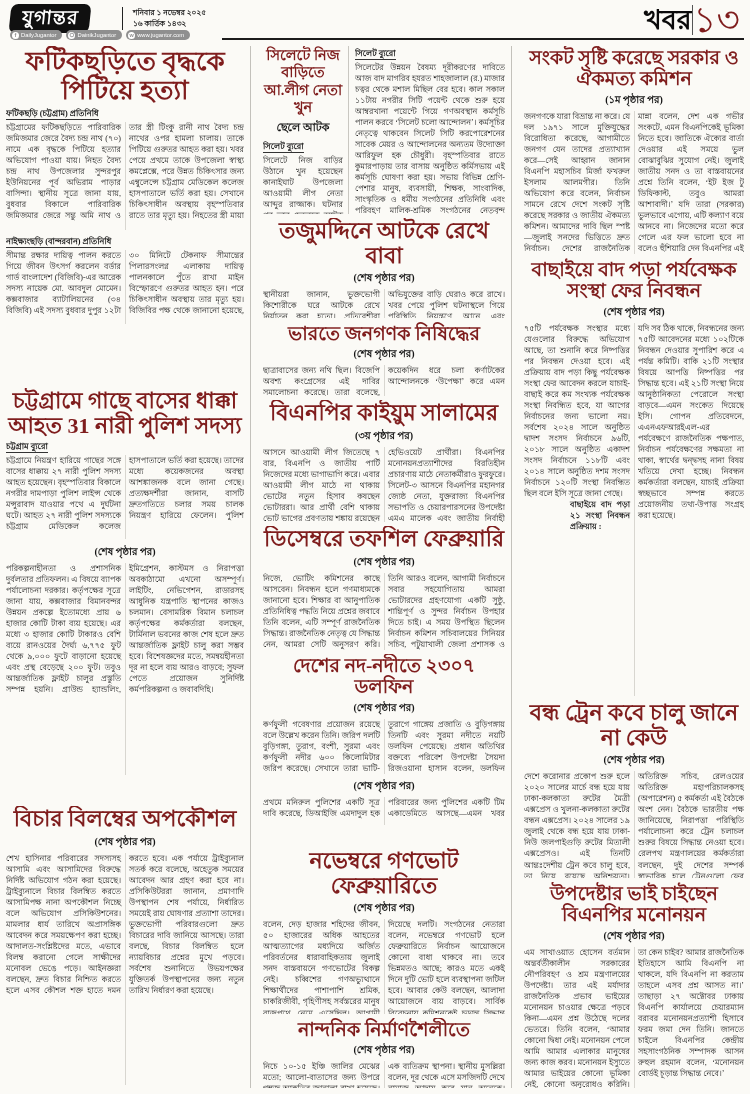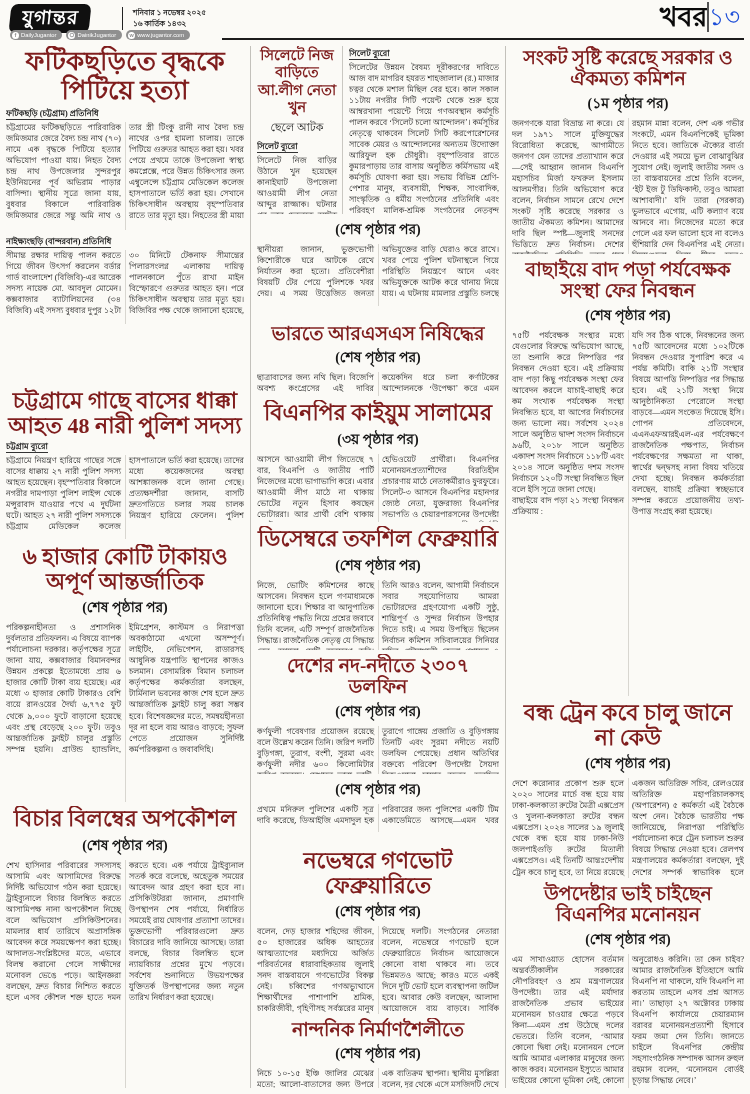--- a/index.html
+++ b/index.html
@@ -13,42 +13,42 @@
   .dateblock{position:absolute;left:122px;top:7px;border-left:1.6px solid #222;padding-left:10px;
         font-size:7.5px;font-weight:bold;line-height:1.5;color:#222;}
   .socialrow{position:absolute;left:10px;top:30px;display:flex;gap:4px;}
   .pill{display:flex;align-items:center;gap:2px;background:#8f8f8f;color:#fff;font-size:5.8px;
         font-family:"Liberation Sans",sans-serif;padding:1px 6px 1px 2px;border-radius:6px;line-height:1.4;}
   .pill .ic{display:inline-block;width:7px;height:7px;border-radius:50%;background:#fff;color:#8f8f8f;
         font-size:5.5px;font-weight:bold;text-align:center;line-height:7px;}
   .sectionbox{position:absolute;right:10px;top:2px;display:flex;align-items:center;}
   .section-title{font-size:27px;font-weight:bold;color:#0a0a0a;line-height:1;}
   .sect-div{width:1.5px;height:30px;background:#555;}
-  .page-num{font-size:24px;color:#1d4ed8;line-height:1;}
+  .page-num{font-size:36px;color:#7f1d1d;line-height:1;}
   .head-rule{position:absolute;left:222px;right:6px;top:38px;height:2.4px;background:#1c1c1c;}
   
   .content{position:absolute;top:46px;left:6px;right:6px;bottom:6px;display:flex;gap:6px;}
   .band{height:100%;overflow:hidden;display:flex;flex-direction:column;gap:4px;}
-  .band+.band{border-left:1px solid #c3c1bb;padding-left:6px;}
+  .band+.band{border-left:1px solid #c3c1bb;padding-left:12px;}
   .b-left{width:238px;}
   .b-mid{width:242px;}
   .b-right{flex:1;}
   .article{overflow:hidden;flex-shrink:0;}
   .hl{font-weight:bold;text-align:center;line-height:1.12;margin:1px 0 2px;color:#7f1d1d;}
   .hl-xl{font-size:26px;}
   .hl-lg{font-size:22px;}
   .hl-md{font-size:19px;}
   .hl-sm{font-size:14.5px;line-height:1.2;}
-  .subhead{font-size:11px;font-weight:normal;text-align:center;margin:0 0 2px;}
+  .subhead{font-size:11px;font-weight:bold;text-align:center;margin:0 0 2px;}
   .byline{font-size:8.2px;font-weight:bold;margin:1px 0 2px;}
   .byline span{border-bottom:1px solid #333;padding-bottom:1px;}
-  .note{font-size:14px;font-weight:bold;text-align:center;margin:0 0 2px;}
+  .note{font-size:10px;font-weight:bold;text-align:center;margin:0 0 2px;}
   .body{font-size:8px;line-height:1.38;text-align:justify;color:#1c1c1c;}
   .cols2{column-count:2;column-gap:8px;column-rule:1px solid #d8d6d0;height:100%;}
-  .boldlead{font-weight:normal;}
+  .boldlead{font-weight:bold;margin-left:46px;}
   .toprow{display:flex;gap:6px;}
   .khuncol{width:80px;flex-shrink:0;border-right:1px solid #c9c7c1;padding-right:5px;}
   .moshcol{flex:1;}
 </style>
 </head>
 <body>
 
 <div class="page">
 
   <header class="masthead">
@@ -85,26 +85,25 @@
       <section class="article" style="height:184px">
         <h1 class="hl hl-xl">ফটিকছড়িতে বৃদ্ধকে পিটিয়ে হত্যা</h1>
         <div class="byline"><span>ফটিকছড়ি (চট্টগ্রাম) প্রতিনিধি</span></div>
         <div class="body cols2" style="height:108px">চট্টগ্রামের ফটিকছড়িতে পারিবারিক জমিজমার জেরে বৈদ্য চন্দ্র নাথ (৭০) নামে এক বৃদ্ধকে পিটিয়ে হত্যার অভিযোগ পাওয়া যায়। নিহত বৈদ্য চন্দ্র নাথ উপজেলার সুন্দরপুর ইউনিয়নের পূর্ব অভিরাম পাড়ার বাসিন্দা। স্থানীয় সূত্রে জানা যায়, বুধবার বিকালে পারিবারিক জমিজমার জেরে সন্তু অমি নাথ ও তার স্ত্রী টিংকু রানী নাথ বৈদ্য চন্দ্র নাথের ওপর হামলা চালায়। তাকে পিটিয়ে গুরুতর আহত করা হয়। খবর পেয়ে প্রথমে তাকে উপজেলা স্বাস্থ্য কমপ্লেক্সে, পরে উন্নত চিকিৎসার জন্য এম্বুলেন্সে চট্টগ্রাম মেডিকেল কলেজ হাসপাতালে ভর্তি করা হয়। সেখানে চিকিৎসাধীন অবস্থায় বৃহস্পতিবার রাতে তার মৃত্যু হয়। নিহতের স্ত্রী মায়া রানী নাথ বলেন, ‘প্রতিবেশী সন্তু অমি ও তার স্ত্রী আমার স্বামীকে পিটিয়ে হত্যা করেছে। আমি হত্যার বিচার চাই।’ ফটিকছড়ি থানার ওসি বলেন, এ ঘটনায় নিহতের ছেলে বাদী হয়ে থানায় হত্যা মামলা করেছেন। পুলিশ অভিযুক্তদের গ্রেফতারে অভিযান চালাচ্ছে।</div>
       </section>
       <section class="article" style="height:150px">
         <div class="byline"><span>নাইক্ষ্যংছড়ি (বান্দরবান) প্রতিনিধি</span></div>
         <div class="body cols2" style="height:74px">সীমান্ত রক্ষার দায়িত্ব পালন করতে গিয়ে জীবন উৎসর্গ করলেন বর্ডার গার্ড বাংলাদেশ (বিজিবি)-এর আরেক সদস্য নায়েক মো. আবদুল মোমেন। কক্সবাজার ব্যাটালিয়নের (৩৪ বিজিবি) এই সদস্য বুধবার দুপুর ১২টা ৩০ মিনিটে টেকনাফ সীমান্তের পিলারসংলগ্ন এলাকায় দায়িত্ব পালনকালে পুঁতে রাখা মাইন বিস্ফোরণে গুরুতর আহত হন। পরে চিকিৎসাধীন অবস্থায় তার মৃত্যু হয়। বিজিবির পক্ষ থেকে জানানো হয়েছে, নিহত নায়েকের মরদেহ রাষ্ট্রীয় মর্যাদায় তার গ্রামের বাড়িতে দাফন করা হবে। পরিবারের প্রতি গভীর সমবেদনা জানিয়েছে বাহিনীটি।</div>
       </section>
       <section class="article" style="height:152px">
-        <h1 class="hl hl-lg">চট্টগ্রামে গাছে বাসের ধাক্কা আহত 48 নারী পুলিশ সদস্য</h1>
+        <h1 class="hl hl-lg">চট্টগ্রামে গাছে বাসের ধাক্কা আহত 31 নারী পুলিশ সদস্য</h1>
         <div class="byline"><span>চট্টগ্রাম ব্যুরো</span></div>
         <div class="body cols2" style="height:84px">চট্টগ্রামে নিয়ন্ত্রণ হারিয়ে গাছের সঙ্গে বাসের ধাক্কায় ২৭ নারী পুলিশ সদস্য আহত হয়েছেন। বৃহস্পতিবার বিকালে নগরীর দামপাড়া পুলিশ লাইন্স থেকে মন্সুরাবাদ যাওয়ার পথে এ দুর্ঘটনা ঘটে। আহত ২৭ নারী পুলিশ সদস্যকে চট্টগ্রাম মেডিকেল কলেজ হাসপাতালে ভর্তি করা হয়েছে। তাদের মধ্যে কয়েকজনের অবস্থা আশঙ্কাজনক বলে জানা গেছে। প্রত্যক্ষদর্শীরা জানান, বাসটি দ্রুতগতিতে চলার সময় চালক নিয়ন্ত্রণ হারিয়ে ফেলেন। পুলিশ বাসের চালককে আটক করে জিজ্ঞাসাবাদ করছে।</div>
       </section>
       <section class="article" style="height:258px">
-        <h1 class="hl hl-lg">৬ হাজার কোটি টাকায়ও অপূর্ণ আন্তর্জাতিক</h1>
         <div class="note">(শেষ পৃষ্ঠার পর)</div>
         <div class="body cols2" style="height:212px">পরিকল্পনাহীনতা ও প্রশাসনিক দুর্বলতার প্রতিফলন। এ বিষয়ে ব্যাপক পর্যালোচনা দরকার। কর্তৃপক্ষের সূত্রে জানা যায়, কক্সবাজার বিমানবন্দর উন্নয়ন প্রকল্পে ইতোমধ্যে প্রায় ৬ হাজার কোটি টাকা ব্যয় হয়েছে। এর মধ্যে ৩ হাজার কোটি টাকারও বেশি ব্যয়ে রানওয়ের দৈর্ঘ্য ৬,৭৭৫ ফুট থেকে ৯,০০০ ফুটে বাড়ানো হয়েছে এবং প্রস্থ বেড়েছে ২০০ ফুট। তবুও আন্তর্জাতিক ফ্লাইট চালুর প্রস্তুতি সম্পন্ন হয়নি। গ্রাউন্ড হ্যান্ডলিং, ইমিগ্রেশন, কাস্টমস ও নিরাপত্তা অবকাঠামো এখনো অসম্পূর্ণ। লাইটিং, নেভিগেশন, রাডারসহ আধুনিক যন্ত্রপাতি স্থাপনের কাজও চলমান। বেসামরিক বিমান চলাচল কর্তৃপক্ষের কর্মকর্তারা বলছেন, টার্মিনাল ভবনের কাজ শেষ হলে দ্রুত আন্তর্জাতিক ফ্লাইট চালু করা সম্ভব হবে। বিশেষজ্ঞদের মতে, সমন্বয়হীনতা দূর না হলে ব্যয় আরও বাড়বে; সুফল পেতে প্রয়োজন সুনির্দিষ্ট কর্মপরিকল্পনা ও জবাবদিহি।</div>
       </section>
       <section class="article" style="flex:1">
         <h1 class="hl hl-lg">বিচার বিলম্বের অপকৌশল</h1>
         <div class="note">(শেষ পৃষ্ঠার পর)</div>
         <div class="body cols2" style="height:232px">শেখ হাসিনার পরিবারের সদস্যসহ আসামি এবং আসামিদের বিরুদ্ধে নির্দিষ্ট অভিযোগ গঠন করা হয়েছে। ট্রাইব্যুনালে বিচার বিলম্বিত করতে আসামিপক্ষ নানা অপকৌশল নিচ্ছে বলে অভিযোগ প্রসিকিউশনের। মামলার ধার্য তারিখে অপ্রাসঙ্গিক আবেদন করে সময়ক্ষেপণ করা হচ্ছে। আদালত-সংশ্লিষ্টদের মতে, এভাবে বিলম্ব করানো গেলে সাক্ষীদের মনোবল ভেঙে পড়ে। আইনজ্ঞরা বলছেন, দ্রুত বিচার নিশ্চিত করতে হলে এসব কৌশল শক্ত হাতে দমন করতে হবে। এক পর্যায়ে ট্রাইব্যুনাল সতর্ক করে বলেছে, অহেতুক সময়ের আবেদন আর গ্রহণ করা হবে না। প্রসিকিউটররা জানান, প্রমাণাদি উপস্থাপন শেষ পর্যায়ে, নির্ধারিত সময়েই রায় ঘোষণার প্রত্যাশা তাদের। ভুক্তভোগী পরিবারগুলো দ্রুত বিচারের দাবি জানিয়ে আসছে। তারা বলছে, বিচার বিলম্বিত হলে ন্যায়বিচার প্রশ্নের মুখে পড়বে। সর্বশেষ শুনানিতে উভয়পক্ষের যুক্তিতর্ক উপস্থাপনের জন্য নতুন তারিখ নির্ধারণ করা হয়েছে।</div>
       </section>
     </div>
 
@@ -115,25 +114,26 @@
           <div class="subhead">ছেলে আটক</div>
           <div class="byline"><span>সিলেট ব্যুরো</span></div>
           <div class="body">সিলেটে নিজ বাড়ির উঠানে খুন হয়েছেন কানাইঘাট উপজেলা আওয়ামী লীগ নেতা আব্দুর রাজ্জাক। ঘটনার পর তার ছেলেকে আটক করেছে পুলিশ। খুন হওয়া আব্দুর রাজ্জাক দক্ষিণ বানীগ্রাম ইউনিয়নের বাসিন্দা। ঘটনার পর এলাকায় উত্তেজনা বিরাজ করছে। পুলিশ জানায়, পারিবারিক কলহের জেরে এ হত্যাকাণ্ড ঘটে থাকতে পারে। ময়নাতদন্তের জন্য লাশ ওসমানী মেডিকেল কলেজ হাসপাতাল মর্গে পাঠানো হয়েছে।</div>
         </section>
         <section class="article moshcol">
           <div class="byline"><span>সিলেট ব্যুরো</span></div>
           <div class="body">সিলেটের উন্নয়ন বৈষম্য দূরীকরণের দাবিতে আজ বাদ মাগরিব হযরত শাহজালাল (র.) মাজার চত্বর থেকে মশাল মিছিল বের হবে। কাল সকাল ১১টায় নগরীর সিটি পয়েন্ট থেকে শুরু হয়ে আম্বরখানা পয়েন্টে গিয়ে গণঅবস্থান কর্মসূচি পালন করবে ‘সিলেট চলো আন্দোলন’। কর্মসূচির নেতৃত্বে থাকবেন সিলেট সিটি করপোরেশনের সাবেক মেয়র ও আন্দোলনের অন্যতম উদ্যোক্তা আরিফুল হক চৌধুরী। বৃহস্পতিবার রাতে কুমারপাড়ায় তার বাসায় অনুষ্ঠিত কর্মিসভায় এই কর্মসূচি ঘোষণা করা হয়। সভায় বিভিন্ন শ্রেণি-পেশার মানুষ, ব্যবসায়ী, শিক্ষক, সাংবাদিক, সাংস্কৃতিক ও ধর্মীয় সংগঠনের প্রতিনিধি এবং পরিবহণ মালিক-শ্রমিক সংগঠনের নেতৃবৃন্দ উপস্থিত ছিলেন।</div>
         </section>
       </div>
       <section class="article" style="height:100px">
+        <h1 class="hl hl-lg">তজুমদ্দিনে আটকে রেখে বাবা</h1>
         <div class="note">(শেষ পৃষ্ঠার পর)</div>
         <div class="body cols2" style="height:62px">স্থানীয়রা জানান, ভুক্তভোগী কিশোরীকে ঘরে আটকে রেখে নির্যাতন করা হতো। প্রতিবেশীরা বিষয়টি টের পেয়ে পুলিশকে খবর দেয়। এ সময় উত্তেজিত জনতা অভিযুক্তের বাড়ি ঘেরাও করে রাখে। খবর পেয়ে পুলিশ ঘটনাস্থলে গিয়ে পরিস্থিতি নিয়ন্ত্রণে আনে এবং অভিযুক্তকে আটক করে থানায় নিয়ে যায়। এ ঘটনায় মামলার প্রস্তুতি চলছে বলে জানিয়েছে পুলিশ। উপজেলা প্রশাসন ভুক্তভোগীর চিকিৎসা ও নিরাপত্তা নিশ্চিত করার আশ্বাস দিয়েছে।</div>
       </section>
       <section class="article" style="height:74px">
-        <h1 class="hl hl-md">ভারতে আরএসএস নিষিদ্ধের</h1>
+        <h1 class="hl hl-md">ভারতে জনগণক নিষিদ্ধের</h1>
         <div class="note">(শেষ পৃষ্ঠার পর)</div>
         <div class="body cols2" style="height:36px">ছাত্রাবাসের জন্য নথি ছিল। বিজেপি অবশ্য কংগ্রেসের এই দাবির সমালোচনা করেছে। তারা বলেছে, কয়েকদিন ধরে চলা কর্ণাটকের আন্দোলনকে ‘উপেক্ষা’ করে এমন আরএসএসকে আক্রমণ করার জন্য তার নাম ব্যবহার করা হচ্ছে।</div>
       </section>
       <section class="article" style="height:122px">
         <h1 class="hl hl-lg">বিএনপির কাইয়ুম সালামের</h1>
         <div class="note">(৩য় পৃষ্ঠার পর)</div>
         <div class="body cols2" style="height:84px">আসনে আওয়ামী লীগ জিতেছে ৭ বার, বিএনপি ও জাতীয় পার্টি নিজেদের মধ্যে ভাগাভাগি করে। এবার আওয়ামী লীগ মাঠে না থাকায় ভোটের নতুন হিসাব কষছেন ভোটাররা। আর প্রার্থী বেশি থাকায় ভোট ভাগের প্রবণতায় শঙ্কায় রয়েছেন হেভিওয়েট প্রার্থীরা। বিএনপির মনোনয়নপ্রত্যাশীদের বিরতিহীন প্রচারণায় মাঠে নেতাকর্মীরাও ফুরফুরে। সিলেট-৩ আসনে বিএনপির মহানগর জ্যেষ্ঠ নেতা, যুক্তরাজ্য বিএনপির সভাপতি ও চেয়ারপারসনের উপদেষ্টা এমএ মালেক এবং জাতীয় নির্বাহী কমিটির আন্তর্জাতিকবিষয়ক সম্পাদক ও প্রবাসী ব্যারিস্টার এমএ সালাম, জেলা বিএনপির সভাপতি আব্দুল কাইয়ুম চৌধুরীসহ একাধিক নেতা মনোনয়ন চাইছেন।</div>
       </section>
       <section class="article" style="height:124px">
         <h1 class="hl hl-lg">ডিসেম্বরে তফশিল ফেব্রুয়ারি</h1>

